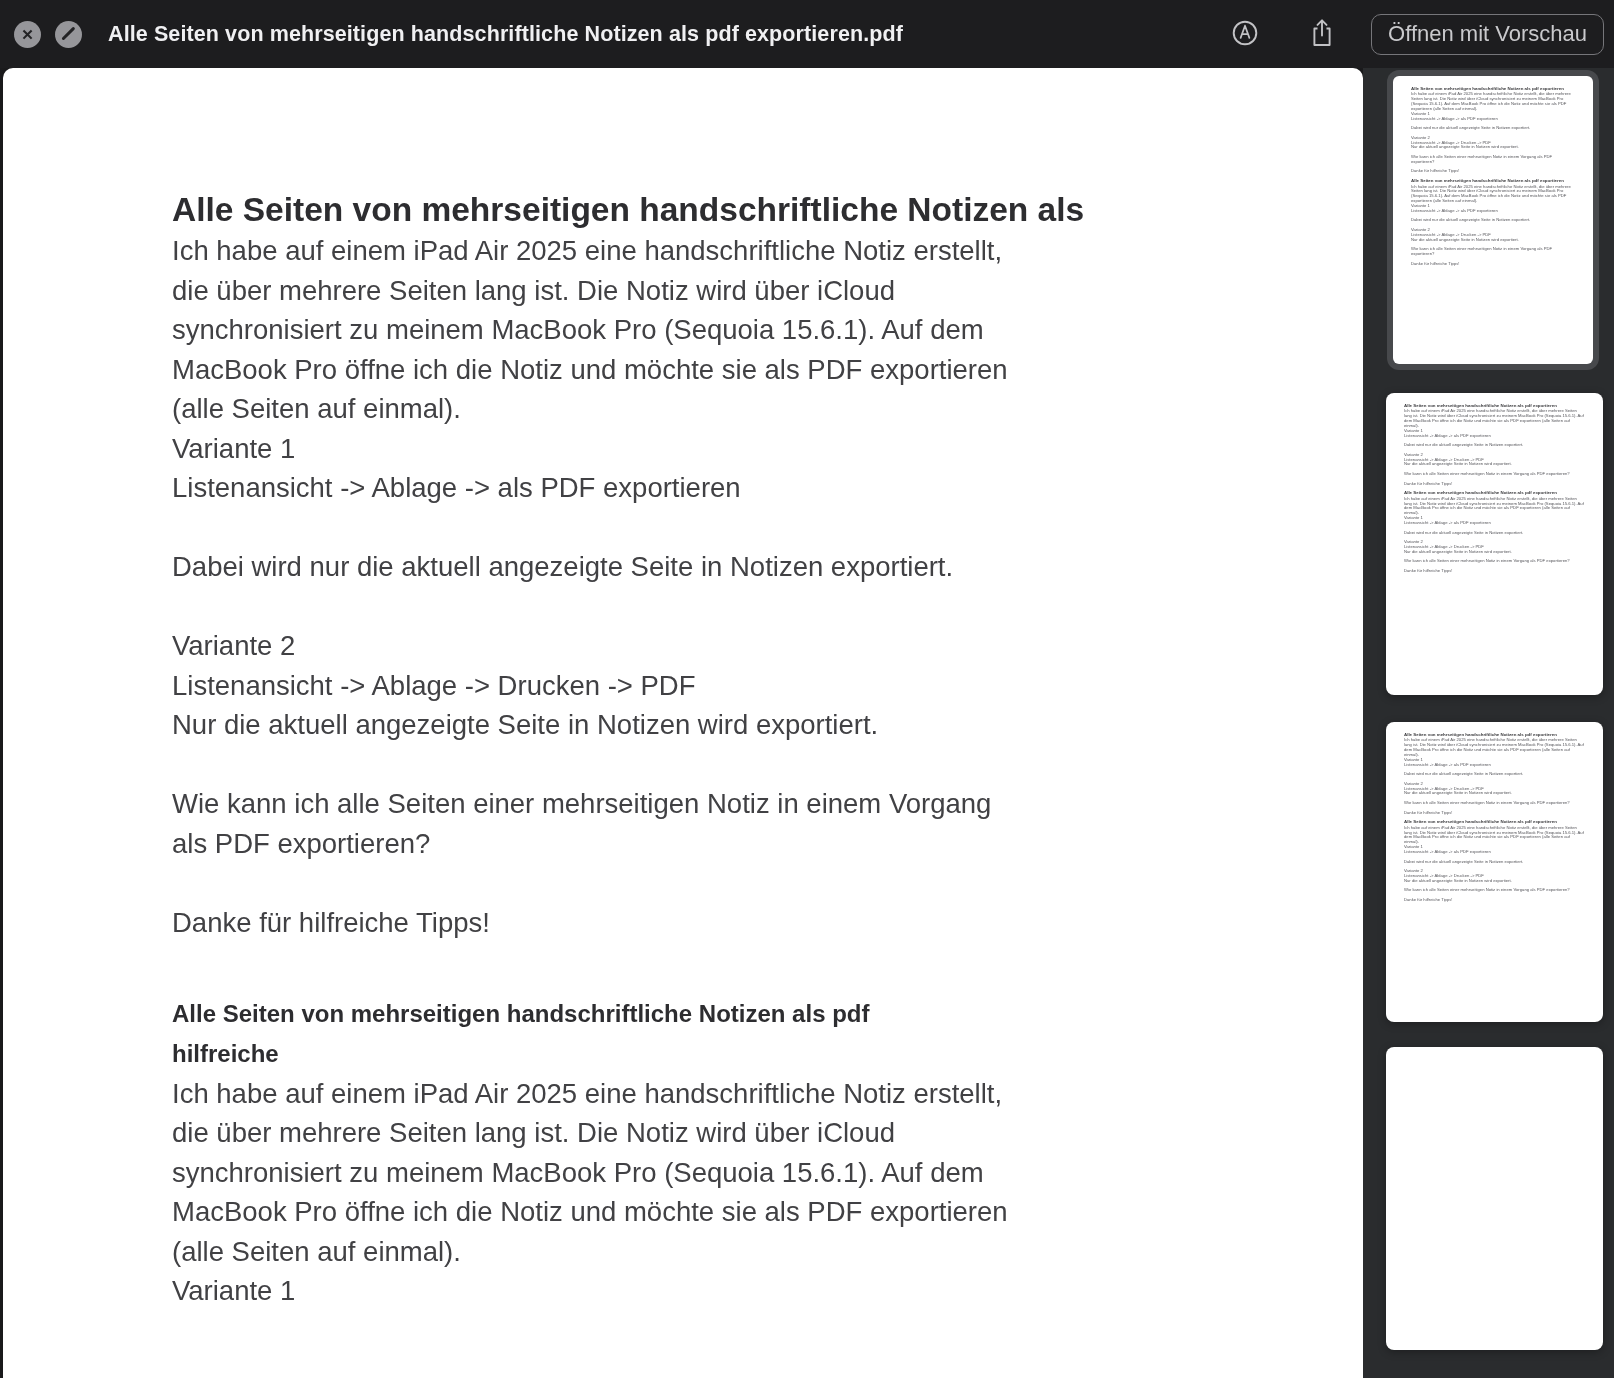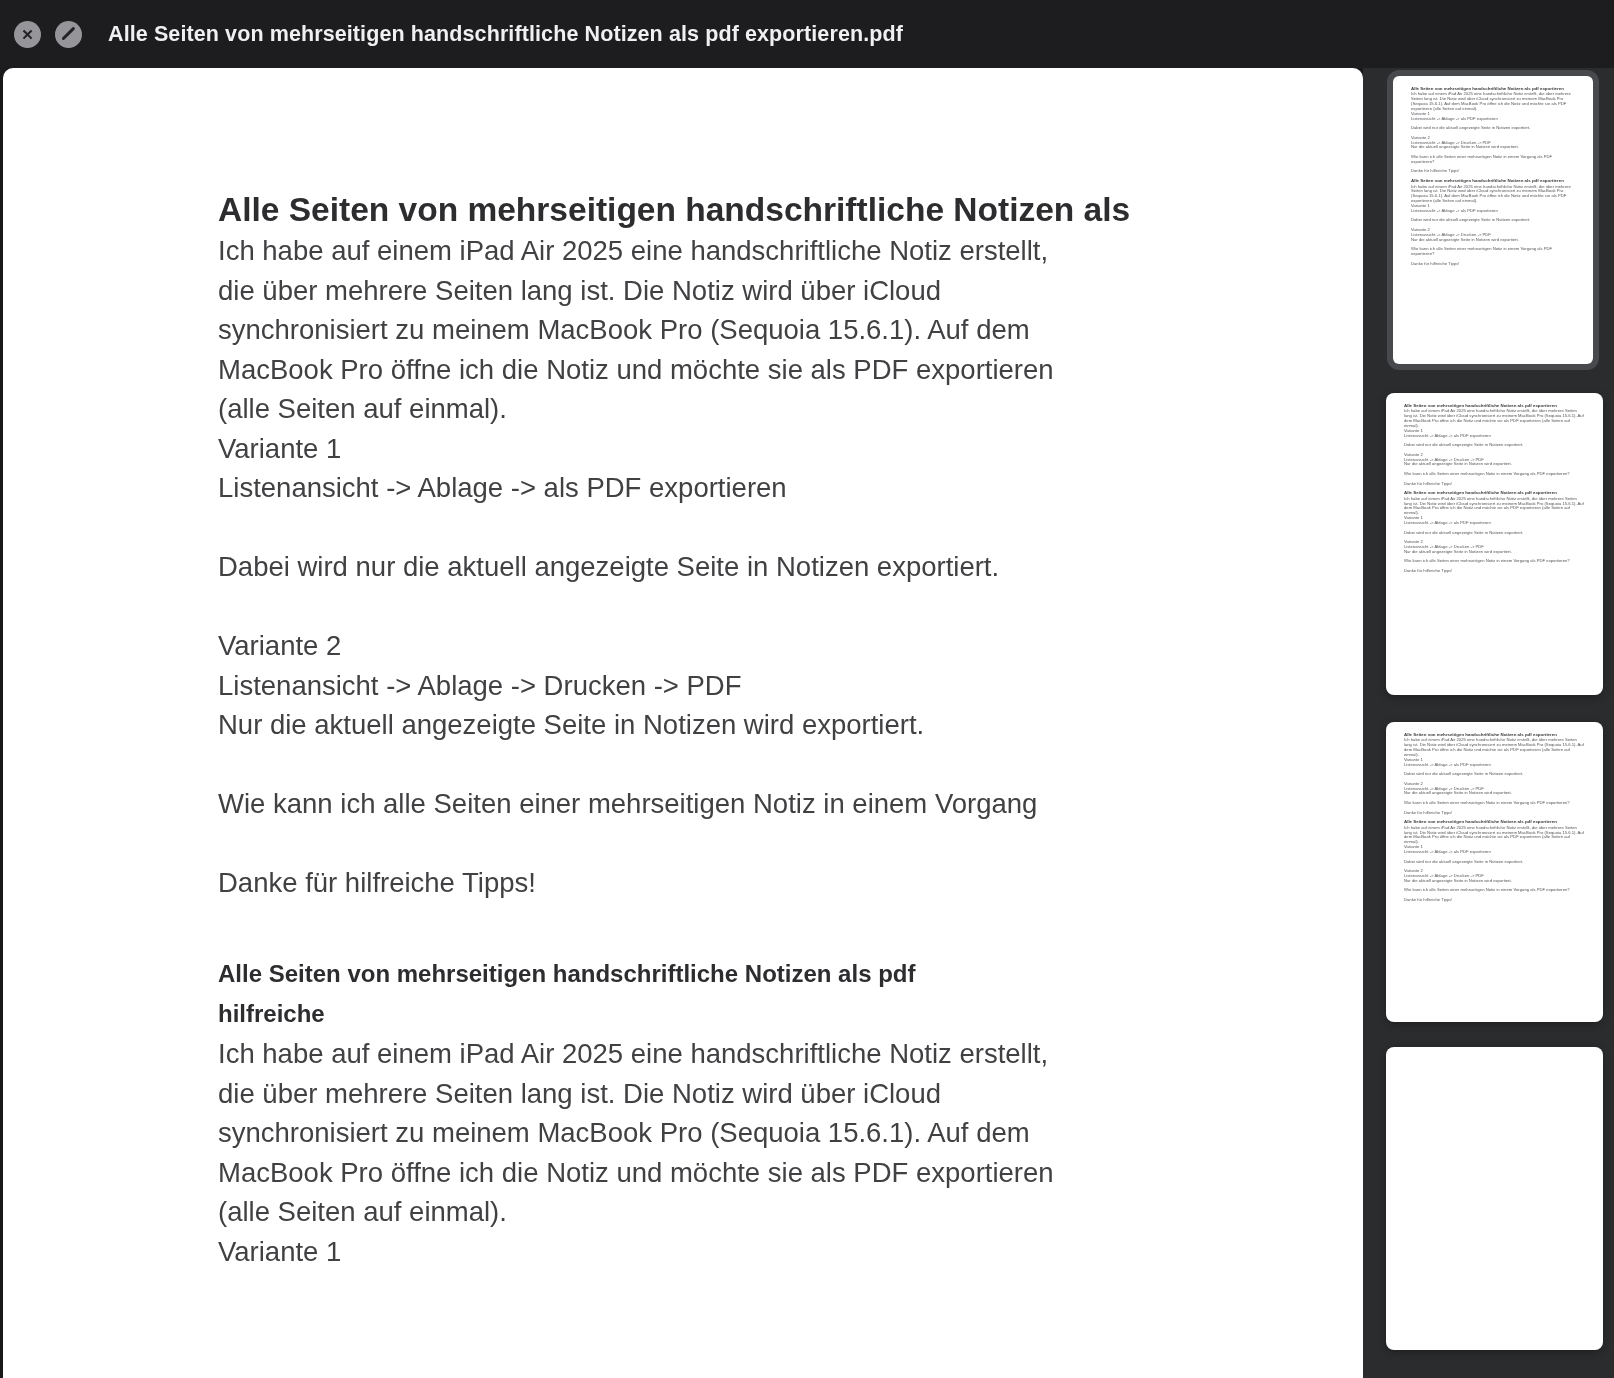--- a/index.html
+++ b/index.html
@@ -52,21 +52,21 @@
     background:transparent;color:var(--button-text);font-size:22px;
     font-family:"Liberation Sans", sans-serif;white-space:nowrap;cursor:default;
   }
 
   
   .page{
     position:absolute;left:3px;top:68px;width:1360px;height:1310px;
     background:var(--page-bg);border-radius:10px 10px 0 0;overflow:hidden;
     box-shadow:0 0 12px rgba(0,0,0,.35);
   }
-  .doc{padding:120px 0 0 169px;margin-left:46px;}
+  .doc{padding:120px 0 0 169px;}
   .ln{white-space:pre;}
   .ln-b{font-size:27.5px;line-height:39.5px;color:var(--body-text);}
   .ln-h1{font-size:33.5px;line-height:43px;font-weight:bold;color:var(--heading-text);}
   .ln-h2{font-size:24px;line-height:40px;font-weight:bold;color:var(--heading-text);}
   .ln-b + .ln-h2{margin-top:12px;}
 
   
   .sidebar{
     position:absolute;left:1363px;top:68px;width:251px;height:1310px;
     background:var(--sidebar-bg);
@@ -87,20 +87,39 @@
 
 <header class="titlebar">
   <div class="tb-left">
     <button class="circle-btn">
       <span class="x-glyph">✕</span>
     </button>
     <button class="circle-btn">
       <span class="slash"></span>
     </button>
     <h1 class="tb-title">Alle Seiten von mehrseitigen handschriftliche Notizen als pdf exportieren.pdf</h1>
+  </div>
+  <div class="tb-right">
+    <button class="icon-btn markup">
+      <span>
+        <svg width="32" height="32" viewBox="0 0 30 30" fill="none">
+          <circle cx="15" cy="15" r="10.6" stroke="#c2c2c5" stroke-width="1.8"></circle>
+          <path d="M15 8.2 L10.9 19.6 M15 8.2 L19.1 19.6 M12.1 16.1 L17.9 16.1" stroke="#c2c2c5" stroke-width="1.6" stroke-linecap="round"></path>
+        </svg>
+      </span>
+    </button>
+    <button class="icon-btn share">
+      <span>
+        <svg width="30" height="34" viewBox="0 0 30 34" fill="none">
+          <path d="M10.5 12.5 H7.4 V29 H22.6 V12.5 H19.5" stroke="#c2c2c5" stroke-width="1.9" stroke-linejoin="round"></path>
+          <path d="M15 19.5 V4.6 M10.5 8.9 L15 4.3 L19.5 8.9" stroke="#c2c2c5" stroke-width="1.9" stroke-linecap="round" stroke-linejoin="round"></path>
+        </svg>
+      </span>
+    </button>
+    <button class="open-btn">Öffnen mit Vorschau</button>
   </div>
 </header>
 
 <main class="page">
   <div class="doc" id="doc">
       <div class="ln ln-h1">Alle Seiten von mehrseitigen handschriftliche Notizen als</div>
       <div class="ln ln-b">Ich habe auf einem iPad Air 2025 eine handschriftliche Notiz erstellt,</div>
       <div class="ln ln-b">die über mehrere Seiten lang ist. Die Notiz wird über iCloud</div>
       <div class="ln ln-b">synchronisiert zu meinem MacBook Pro (Sequoia 15.6.1). Auf dem</div>
       <div class="ln ln-b">MacBook Pro öffne ich die Notiz und möchte sie als PDF exportieren</div>
@@ -108,20 +127,21 @@
       <div class="ln ln-b">Variante 1</div>
       <div class="ln ln-b">Listenansicht -&gt; Ablage -&gt; als PDF exportieren</div>
       <div class="ln ln-b">&nbsp;</div>
       <div class="ln ln-b">Dabei wird nur die aktuell angezeigte Seite in Notizen exportiert.</div>
       <div class="ln ln-b">&nbsp;</div>
       <div class="ln ln-b">Variante 2</div>
       <div class="ln ln-b">Listenansicht -&gt; Ablage -&gt; Drucken -&gt; PDF</div>
       <div class="ln ln-b">Nur die aktuell angezeigte Seite in Notizen wird exportiert.</div>
       <div class="ln ln-b">&nbsp;</div>
       <div class="ln ln-b">Wie kann ich alle Seiten einer mehrseitigen Notiz in einem Vorgang</div>
+      <div class="ln ln-b">als PDF exportieren?</div>
       <div class="ln ln-b">&nbsp;</div>
       <div class="ln ln-b">Danke für hilfreiche Tipps!</div>
       <div class="ln ln-b">&nbsp;</div>
       <div class="ln ln-h2">Alle Seiten von mehrseitigen handschriftliche Notizen als pdf</div>
       <div class="ln ln-h2">hilfreiche</div>
       <div class="ln ln-b">Ich habe auf einem iPad Air 2025 eine handschriftliche Notiz erstellt,</div>
       <div class="ln ln-b">die über mehrere Seiten lang ist. Die Notiz wird über iCloud</div>
       <div class="ln ln-b">synchronisiert zu meinem MacBook Pro (Sequoia 15.6.1). Auf dem</div>
       <div class="ln ln-b">MacBook Pro öffne ich die Notiz und möchte sie als PDF exportieren</div>
       <div class="ln ln-b">(alle Seiten auf einmal).</div>

